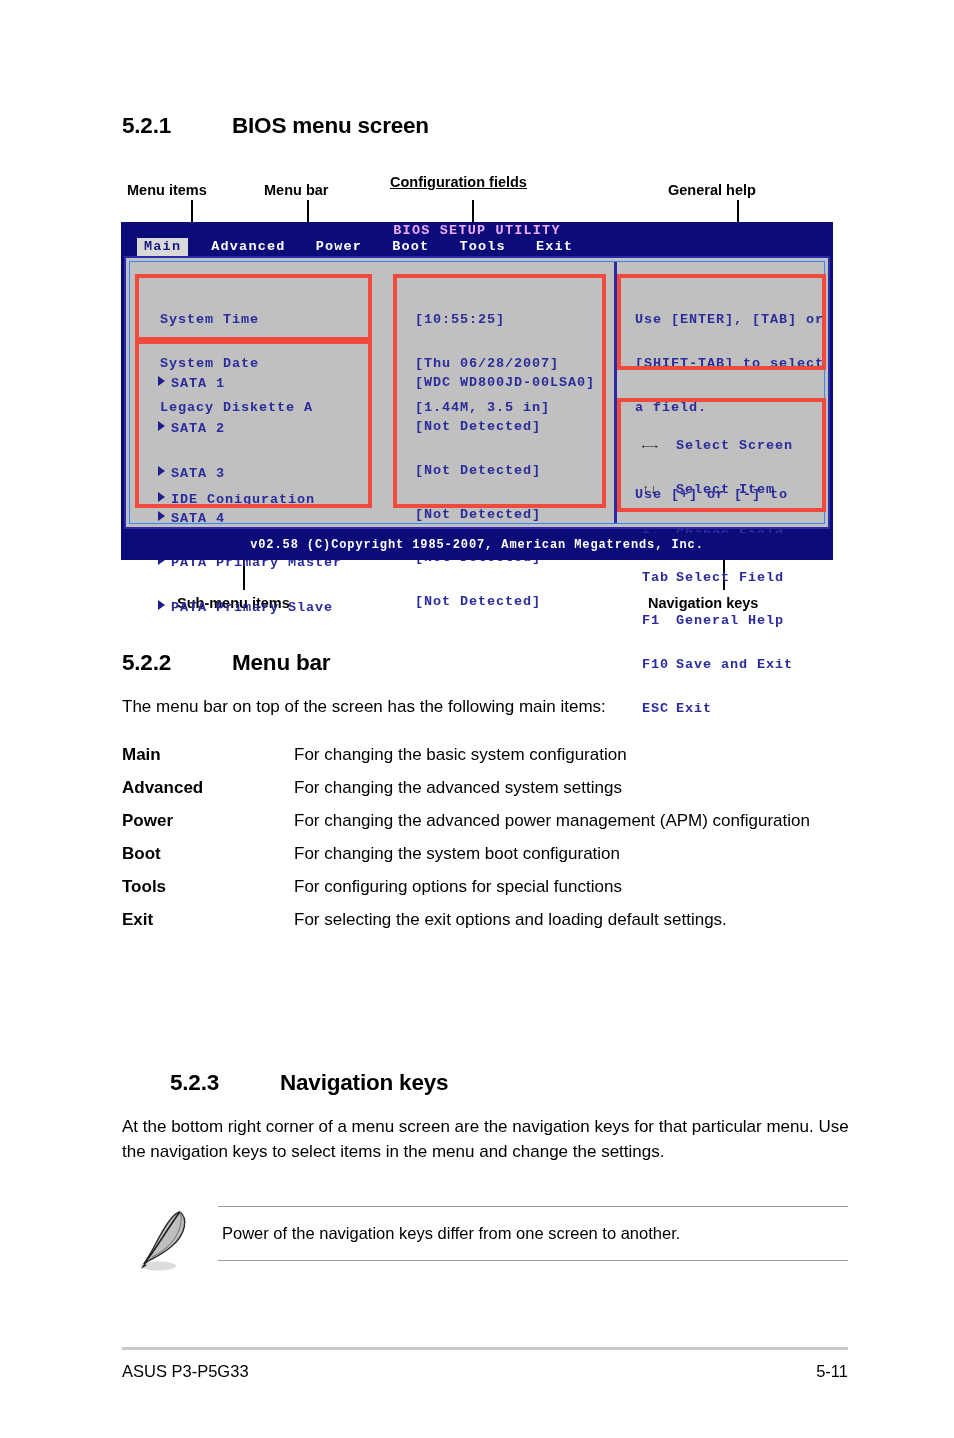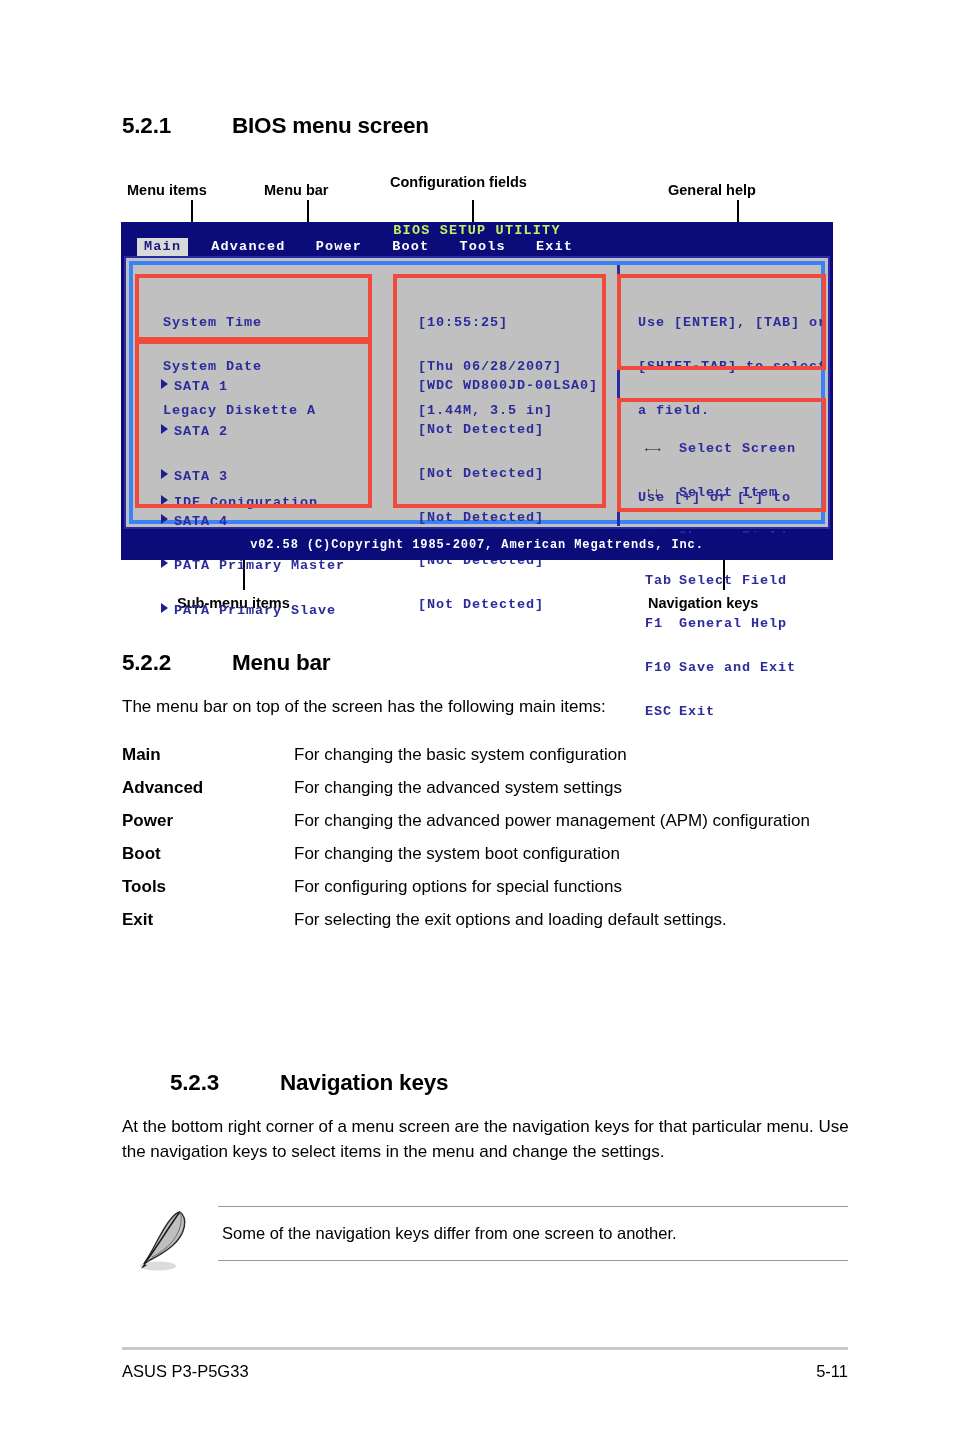--- a/index.html
+++ b/index.html
@@ -149,21 +149,21 @@
     left: 0; top: 0;
     width: 712px;
     height: 34px;
     background: #0b0b7a;
   }
   .bios-title {
     position: absolute;
     left: 0; top: 1px;
     width: 712px;
     text-align: center;
-    color: #bef264;
+    color: #f0abfc;
     font-size: 13.5px;
     font-weight: bold;
     letter-spacing: 1.2px;
   }
   .bios-menubar {
     position: absolute;
     left: 0;
     top: 16px;
     width: 712px;
     height: 18px;
@@ -195,21 +195,21 @@
     background: #c0c0c0;
     border: 2px solid #2a2aa8;
     box-sizing: border-box;
   }
   .bios-body-inner {
     position: absolute;
     left: 3px; top: 3px;
     width: 696px;
     height: 263px;
     background: #c0c0c0;
-    border: 4px solid #3b82f6;
+    border: 1px solid #3b82f6;
     box-sizing: border-box;
   }
   .vdivider {
     position: absolute;
     left: 484px;
     top: 0px;
     width: 3px;
     height: 261px;
     background: #2a2aa8;
   }
@@ -279,21 +279,21 @@
 <body>
 
 <div class="page">
 
   <div class="heading" style="left:122px; top:113px;">
     <span class="num">5.2.1</span><span>BIOS menu screen</span>
   </div>
 
   <div class="callout-label" style="left:127px; top:182px;">Menu items</div>
   <div class="callout-label" style="left:264px; top:182px;">Menu bar</div>
-  <div class="callout-label" style="left:390px; top:174px;">Configuration fields</div>
+  <div class="callout-label" style="left:390px; top:174px;text-decoration:underline;">Configuration fields</div>
   <div class="callout-label" style="left:668px; top:182px;">General help</div>
   <div class="callout-label" style="left:177px; top:595px;">Sub-menu items</div>
   <div class="callout-label" style="left:648px; top:595px;">Navigation keys</div>
 
   <div class="leader" style="left:191px; top:200px; height:76px;"></div>
   <div class="leader" style="left:307px; top:200px; height:44px;"></div>
   <div class="leader" style="left:472px; top:200px; height:76px;"></div>
   <div class="leader" style="left:737px; top:200px; height:76px;"></div>
 
   <div class="leader" style="left:243px; top:510px; height:80px;"></div>
@@ -431,20 +431,20 @@
     <div class="note-rule bottom"></div>
     <div class="note-icon">
       <svg viewBox="0 0 70 66" width="70" height="66">
         <ellipse cx="30" cy="58" rx="18" ry="4.5" fill="#dcdcdc"></ellipse>
         <path d="M52 4 C 60 10, 58 26, 44 38 C 36 45, 28 49, 22 52 L 16 56 L 22 46 C 28 36, 34 22, 42 12 C 46 7, 49 4, 52 4 Z" fill="#bfbfbf" stroke="#2b2b2b" stroke-width="1.4"></path>
         <path d="M52 4 C 44 14, 32 34, 22 48 L 16 56" fill="none" stroke="#1a1a1a" stroke-width="1.6"></path>
         <path d="M52 4 C 56 14, 50 30, 38 40 C 33 44, 28 47, 24 49" fill="none" stroke="#6e6e6e" stroke-width="1"></path>
         <path d="M16 56 L 13 61 L 19 57 Z" fill="#1a1a1a"></path>
       </svg>
     </div>
-    <div class="note-text">Some of the navigation keys differ from one screen to another.</div>
+    <div class="note-text">Power of the navigation keys differ from one screen to another.</div>
   </div>
 
   <div class="footer-rule"></div>
   <div class="footer-left">ASUS P3-P5G33</div>
   <div class="footer-right">5-11</div>
 
 </div>
 
 </body></html>

